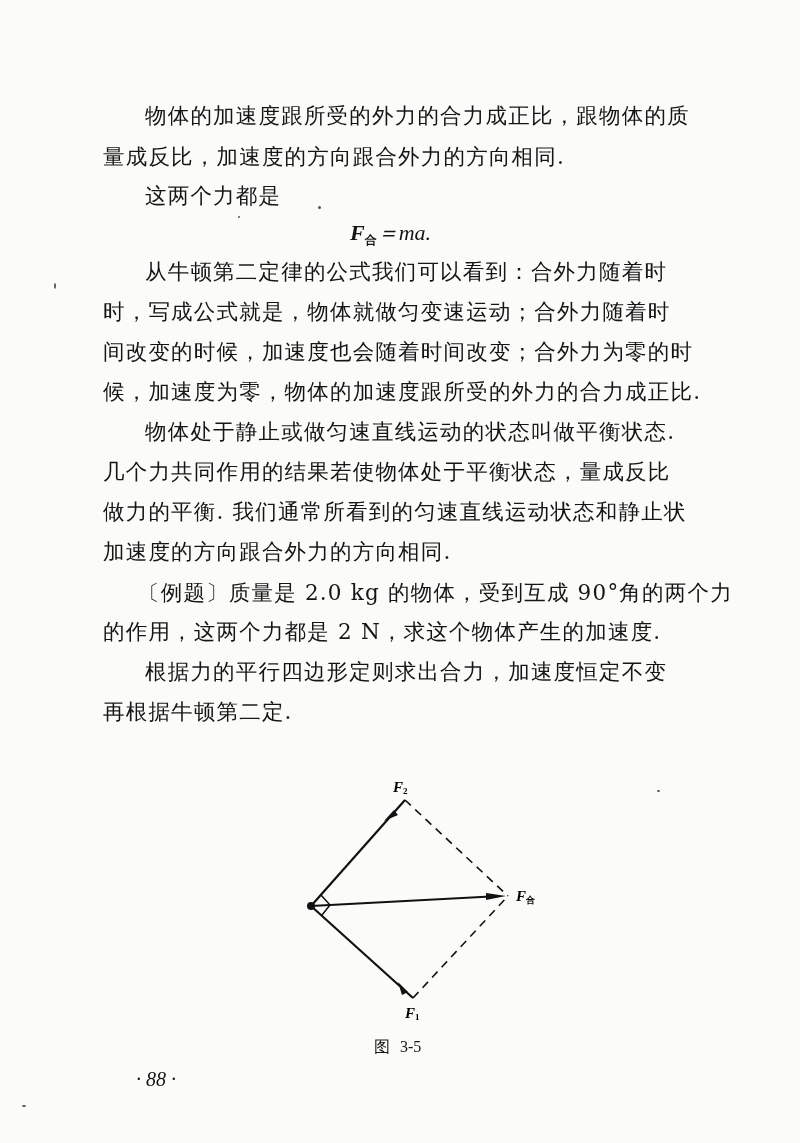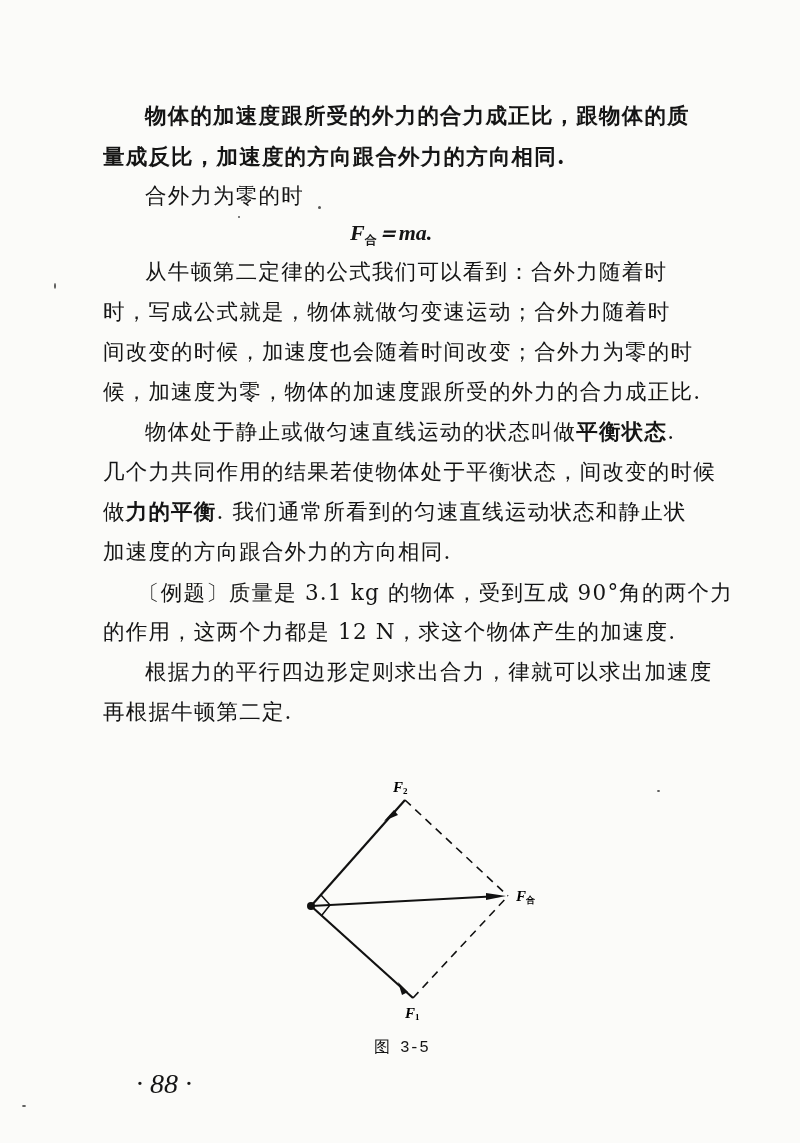--- a/index.html
+++ b/index.html
@@ -7,60 +7,60 @@
     width:800px; height:1143px; position:relative; overflow:hidden;
     background:#fbfbf9;
     font-family:"DejaVu Serif", "Liberation Serif", serif;
     color:#151515;
   }
   .line {
     position:absolute; left:0; width:800px;
     font-size:21.5px; line-height:28px; white-space:nowrap;
     letter-spacing:1.2px;
   }
-  .b { font-weight:bold; }
+  .b { font-weight:normal; }
   .formula {
     position:absolute; left:350px; top:218px;
     font-family:"Liberation Serif", serif; font-style:italic; font-weight:bold;
     font-size:22px;
   }
   .formula sub { font-style:normal; font-size:12px; font-weight:bold; vertical-align:-4px; }
-  .formula .rest { font-weight:bold; }
+  .formula .rest { font-weight:normal; }
   svg.diagram { position:absolute; left:0; top:0; }
   .lbl { font-family:"Liberation Serif", serif; font-style:italic; font-weight:bold; font-size:15px; }
   .lbl-sub { font-style:normal; font-size:9px; font-weight:bold; }
   .caption { position:absolute; left:374px; top:1037px; font-size:16px; letter-spacing:10px; }
-  .caption span.num { letter-spacing:0; font-family:Liberation Mono, monospace; }
-  .pageno { position:absolute; left:136px; top:1068px; font-family:"Liberation Serif", serif; font-style:italic; font-size:28px; }
+  .caption span.num { letter-spacing:0; font-family:Liberation Serif, serif; }
+  .pageno { position:absolute; left:136px; top:1068px; font-family:"Liberation Serif", serif; font-style:italic; font-size:20px; }
   .speck { position:absolute; background:#555; border-radius:50%; }
 </style>
 </head>
 <body>
 
 <div>
   <div class="line" style="top:102px;left:145px;"><span class="b">物体的加速度跟所受的外力的合力成正比，跟物体的质</span></div>
   <div class="line" style="top:143px;left:103px;"><span class="b">量成反比，加速度的方向跟合外力的方向相同.</span></div>
-  <div class="line" style="top:182px;left:145px;"><span>合外力为零的时</span></div>
+  <div class="line" style="top:182px;left:145px;"><span>这两个力都是</span></div>
 
   <div class="formula"><span>F</span><sub>合</sub><span class="rest">＝ma.</span></div>
 
   <div class="line" style="top:258px;left:145px;"><span>从牛顿第二定律的公式我们可以看到：合外力随着时</span></div>
   <div class="line" style="top:298px;left:103px;"><span>时，写成公式就是，物体就做匀变速运动；合外力随着时</span></div>
   <div class="line" style="top:338px;left:103px;"><span>间改变的时候，加速度也会随着时间改变；合外力为零的时</span></div>
   <div class="line" style="top:378px;left:103px;"><span>候，加速度为零，物体的加速度跟所受的外力的合力成正比.</span></div>
 
   <div class="line" style="top:418px;left:145px;"><span>物体处于静止或做匀速直线运动的状态叫做</span><span class="b">平衡状态</span><span>.</span></div>
-  <div class="line" style="top:458px;left:103px;"><span>几个力共同作用的结果若使物体处于平衡状态，间改变的时候</span></div>
+  <div class="line" style="top:458px;left:103px;"><span>几个力共同作用的结果若使物体处于平衡状态，量成反比</span></div>
   <div class="line" style="top:498px;left:103px;"><span>做</span><span class="b">力的平衡</span><span>. 我们通常所看到的匀速直线运动状态和静止状</span></div>
   <div class="line" style="top:538px;left:103px;"><span>加速度的方向跟合外力的方向相同.</span></div>
 
-  <div class="line" style="top:579px;left:138px;"><span>〔例题〕质量是 3.1 kg 的物体，受到互成 90°角的两个力</span></div>
-  <div class="line" style="top:618px;left:103px;"><span>的作用，这两个力都是 12 N，求这个物体产生的加速度.</span></div>
+  <div class="line" style="top:579px;left:138px;"><span>〔例题〕质量是 2.0 kg 的物体，受到互成 90°角的两个力</span></div>
+  <div class="line" style="top:618px;left:103px;"><span>的作用，这两个力都是 2 N，求这个物体产生的加速度.</span></div>
 
-  <div class="line" style="top:658px;left:145px;"><span>根据力的平行四边形定则求出合力，律就可以求出加速度</span></div>
+  <div class="line" style="top:658px;left:145px;"><span>根据力的平行四边形定则求出合力，加速度恒定不变</span></div>
   <div class="line" style="top:698px;left:103px;"><span>再根据牛顿第二定.</span></div>
 </div>
 
 <svg class="diagram" width="800" height="1143">
   <defs>
     <marker id="arr" markerWidth="12" markerHeight="8" refX="11" refY="4" orient="auto" markerUnits="userSpaceOnUse">
       <path d="M0,1 L12,4 L0,7 Z" fill="#111"></path>
     </marker>
   </defs>
 

